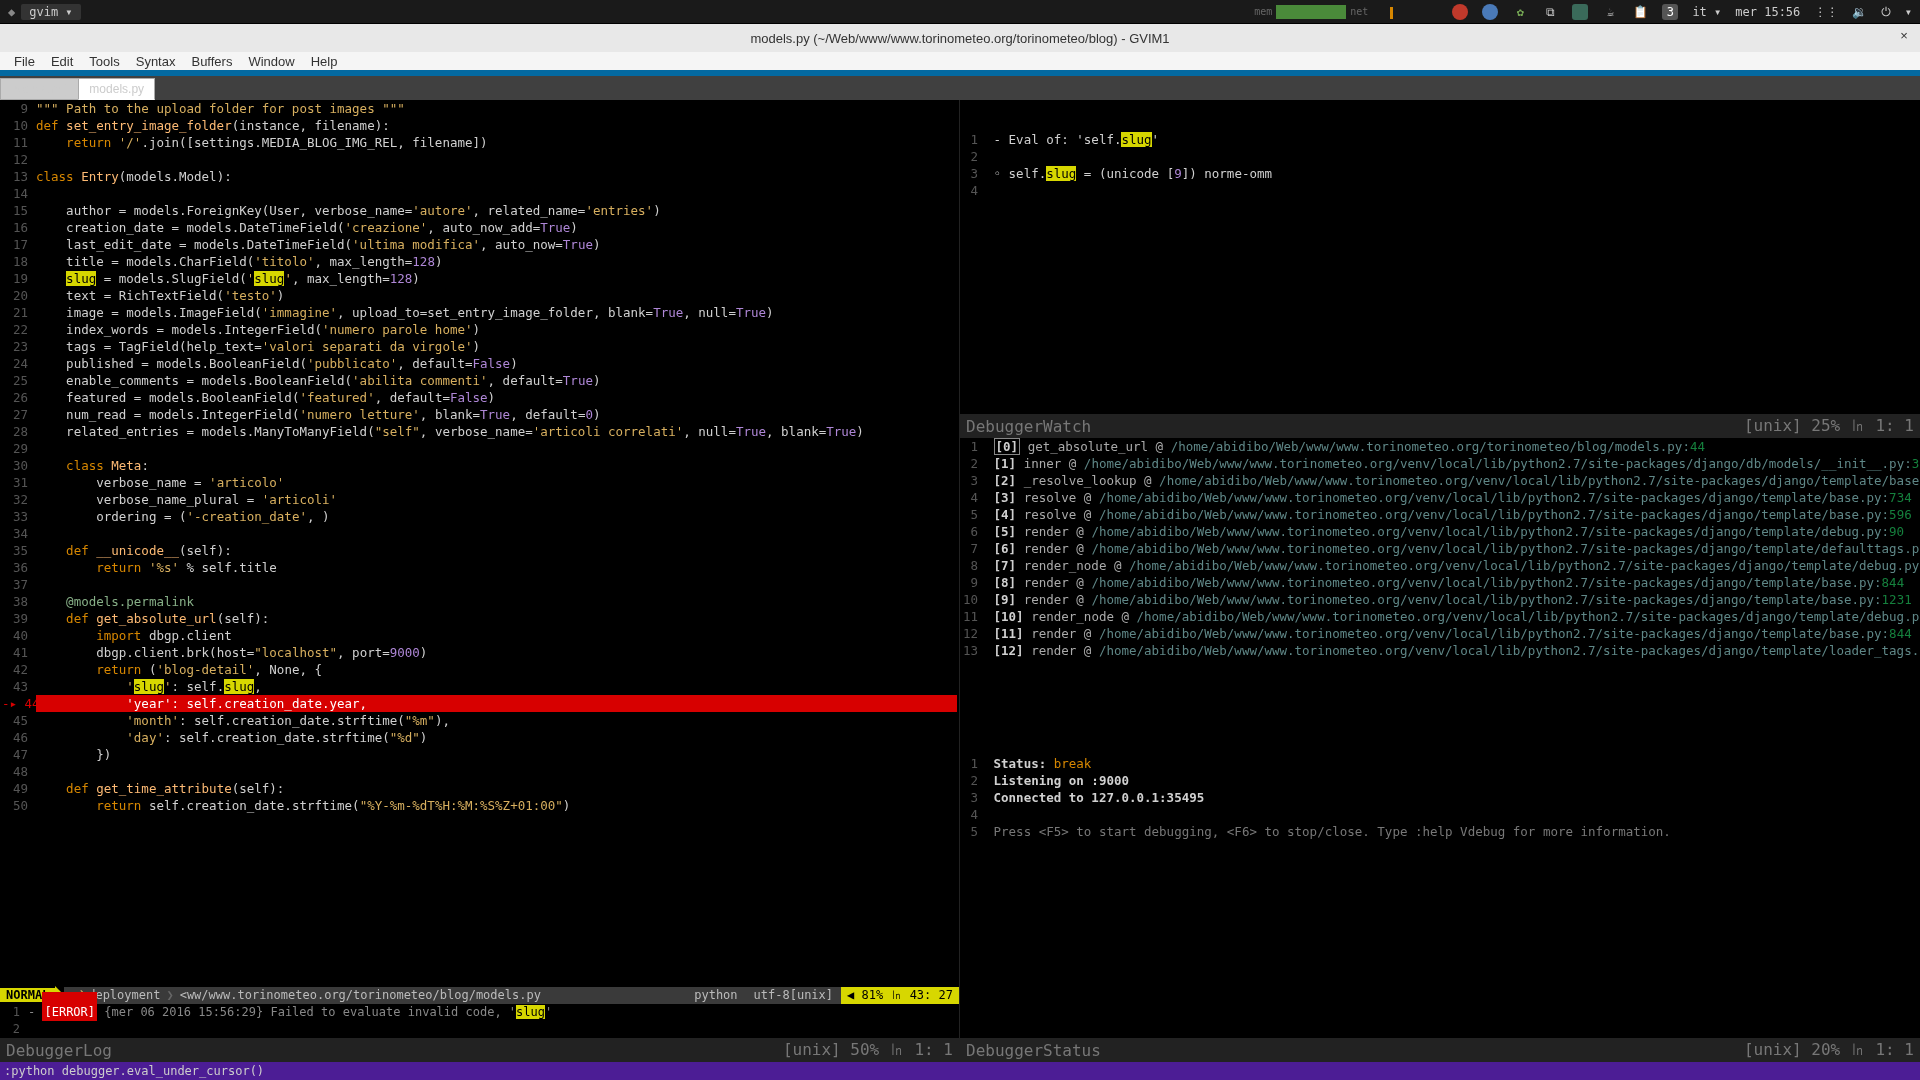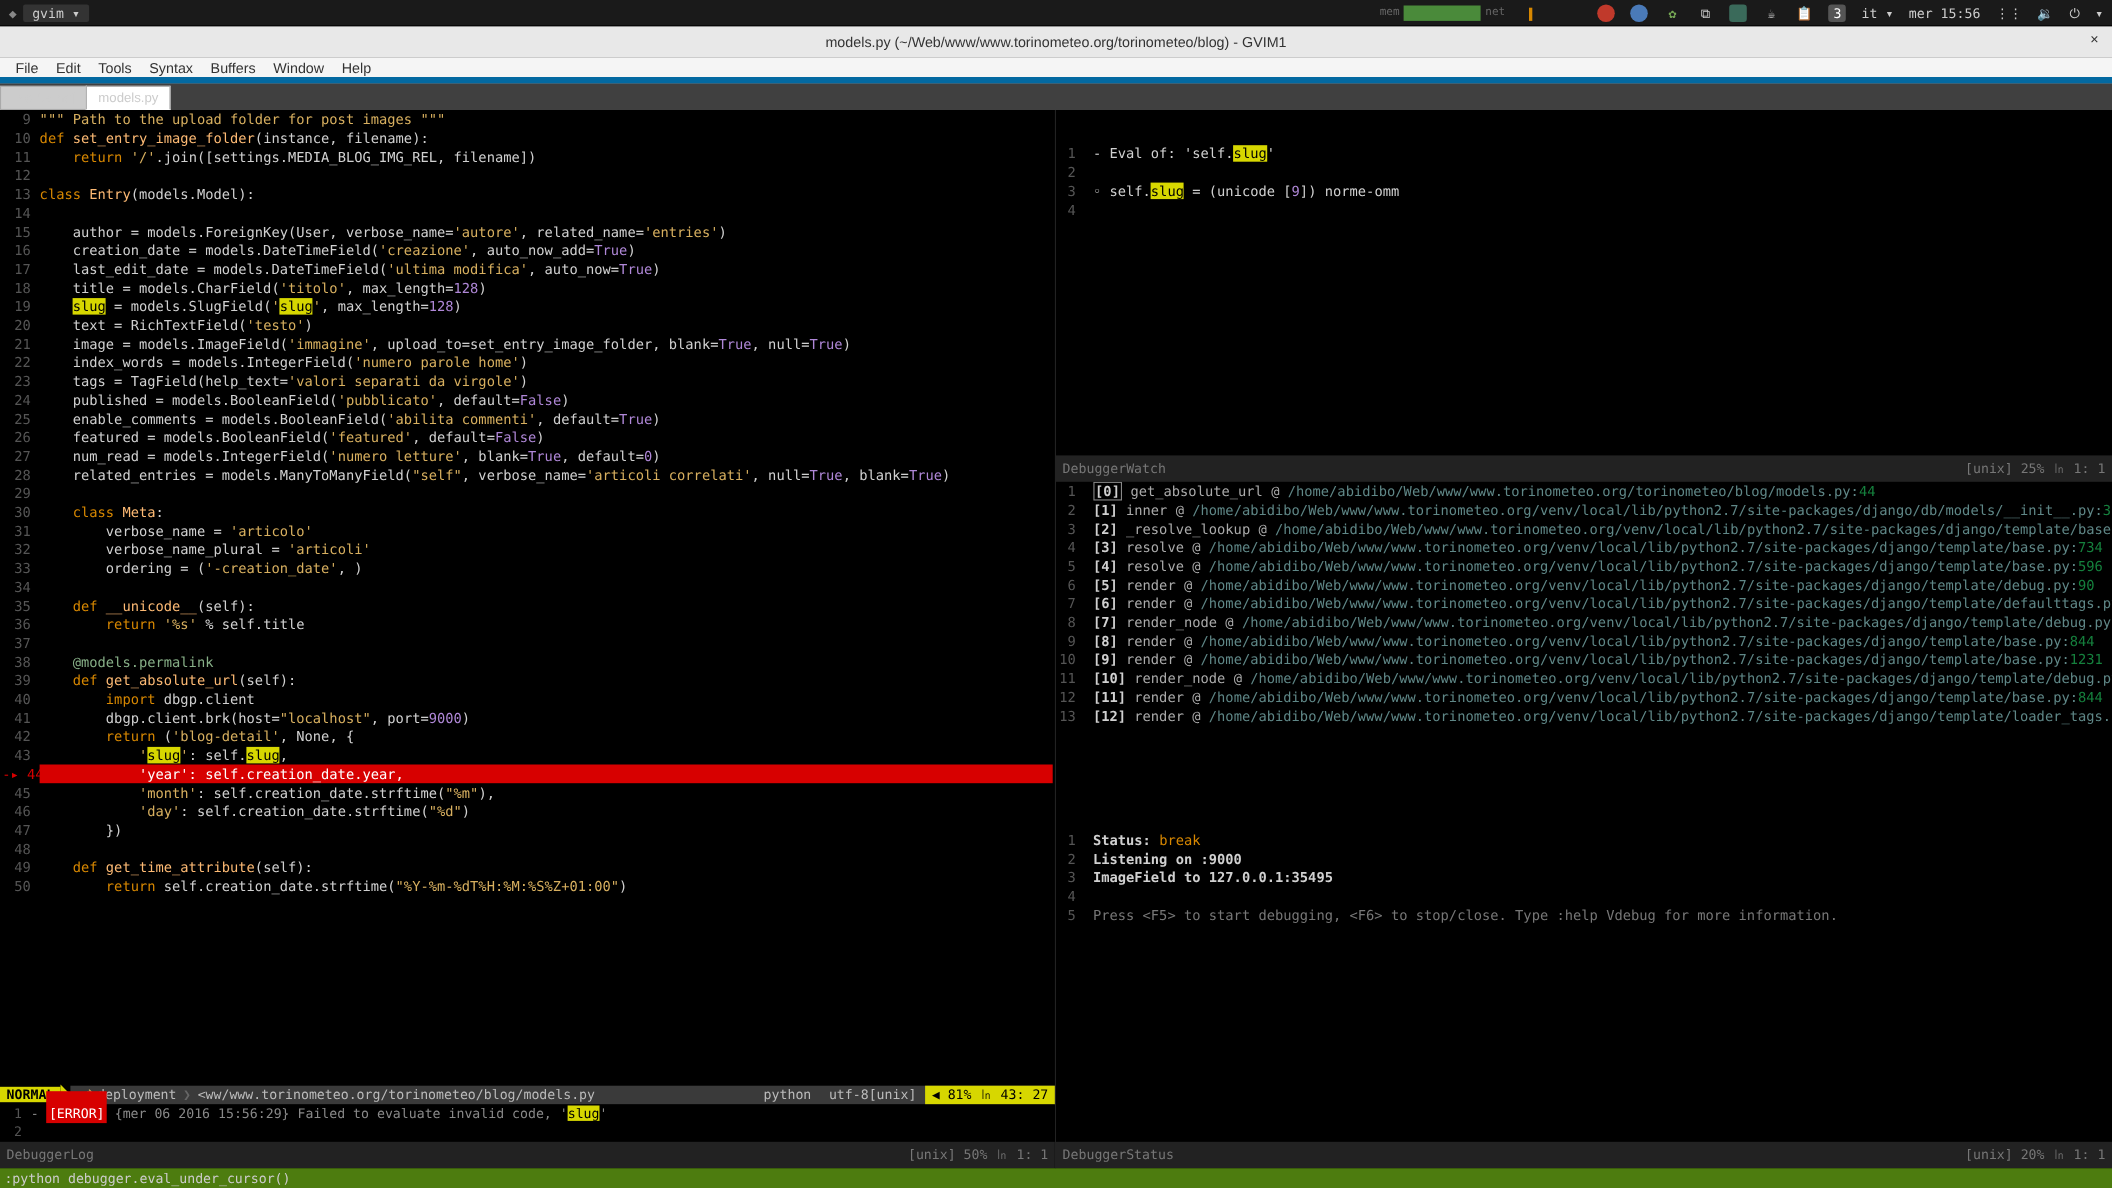--- a/index.html
+++ b/index.html
@@ -35,31 +35,31 @@
 .hl { background:#d7d700; color:#000; }
 .bpline { background:#d70000; color:#fff; display:inline-block; width:calc(100% - 36px); }
 .bpline .str,.bpline .id,.bpline .op { color:#fff; }
 .bp-gut { color:#d70000; }
 .status { height:18px; display:flex; align-items:center; font-size:12px; }
 .status-left { background:#d7d700; color:#000; padding:0 6px; font-weight:bold; }
 .status-bar-main { background:#3a3a3a; color:#bbb; flex:1; display:flex; align-items:center; }
 .arrow-r { width:0;height:0;border-top:9px solid transparent;border-bottom:9px solid transparent;border-left:9px solid #d7d700; }
 .msgline { background:#000; color:#888; padding-left:4px; line-height:17px; }
 .err { background:#d70000; color:#fff; padding:13px 2px; }
-.panestatus { background:#222; color:#777; height:17px; display:flex; align-items:center; padding:12px 6px; font-size:12px; justify-content:space-between; }
+.panestatus { background:#222; color:#777; height:17px; display:flex; align-items:center; padding:12px 6px; font-size:16px; justify-content:space-between; }
 .right-sub { display:flex; flex-direction:column; }
 .eval-area { height:260px;margin-top:14px; }
 .watch-area { flex:1; }
 .stack-area { height:85px; }
 .dbg-line { color:#aaa; }
 .dbg-path { color:#5f8787; }
 .dbg-num { color:#15803d; }
 .dbg-idx { color:#d0d0d0; font-weight:bold; }
 .cursor-box { border:1px solid #888; padding:0 1px; }
-.cmdline { height:18px; background:#4d7c0f; color:#ccc; padding-left:4px; display:flex; align-items:center; }
+.cmdline { height:18px; background:#4c1d95; color:#ccc; padding-left:4px; display:flex; align-items:center; }
 .green-block{display:inline-block;width:70px;height:14px;background:#4a8a3a;vertical-align:middle;}
 .orange-spike{display:inline-block;width:40px;height:14px;position:relative;vertical-align:middle;}
 .orange-spike::after{content:"";position:absolute;bottom:0;left:18px;width:3px;height:12px;background:#d78700;}
 .right-stats { color:#777; }
 </style>
 </head>
 <body>
 
 <div class="taskbar">
   <div class="tb-left">
@@ -206,21 +206,21 @@
 <span class="gut2">8</span> <span class="dbg-idx">[7]</span> <span class="dbg-line">render_node @ </span><span class="dbg-path">/home/abidibo/Web/www/www.torinometeo.org/venv/local/lib/python2.7/site-packages/django/template/debug.py:</span>
 <span class="gut2">9</span> <span class="dbg-idx">[8]</span> <span class="dbg-line">render @ </span><span class="dbg-path">/home/abidibo/Web/www/www.torinometeo.org/venv/local/lib/python2.7/site-packages/django/template/base.py:</span><span class="dbg-num">844</span>
 <span class="gut2">10</span> <span class="dbg-idx">[9]</span> <span class="dbg-line">render @ </span><span class="dbg-path">/home/abidibo/Web/www/www.torinometeo.org/venv/local/lib/python2.7/site-packages/django/template/base.py:</span><span class="dbg-num">1231</span>
 <span class="gut2">11</span> <span class="dbg-idx">[10]</span> <span class="dbg-line">render_node @ </span><span class="dbg-path">/home/abidibo/Web/www/www.torinometeo.org/venv/local/lib/python2.7/site-packages/django/template/debug.py:</span>
 <span class="gut2">12</span> <span class="dbg-idx">[11]</span> <span class="dbg-line">render @ </span><span class="dbg-path">/home/abidibo/Web/www/www.torinometeo.org/venv/local/lib/python2.7/site-packages/django/template/base.py:</span><span class="dbg-num">844</span>
 <span class="gut2">13</span> <span class="dbg-idx">[12]</span> <span class="dbg-line">render @ </span><span class="dbg-path">/home/abidibo/Web/www/www.torinometeo.org/venv/local/lib/python2.7/site-packages/django/template/loader_tags.py:</span>
 </div>
     <div class="code stack-area">
 <span class="gut2">1</span> <span class="dbg-idx">Status: </span><span style="color:#d78700">break</span>
 <span class="gut2">2</span> <span class="dbg-idx">Listening on :9000</span>
-<span class="gut2">3</span> <span class="dbg-idx">ImageField to 127.0.0.1:35495</span>
+<span class="gut2">3</span> <span class="dbg-idx">Connected to 127.0.0.1:35495</span>
 <span class="gut2">4</span>
 <span class="gut2">5</span> <span style="color:#777">Press &lt;F5&gt; to start debugging, &lt;F6&gt; to stop/close. Type :help Vdebug for more information.</span></div>
     <div class="panestatus">
       <span>DebuggerStatus</span>
         <span class="right-stats">[unix]   20% ㏑   1:  1</span>
     </div>
   </div>
 </div>
 
 <div class="cmdline">

